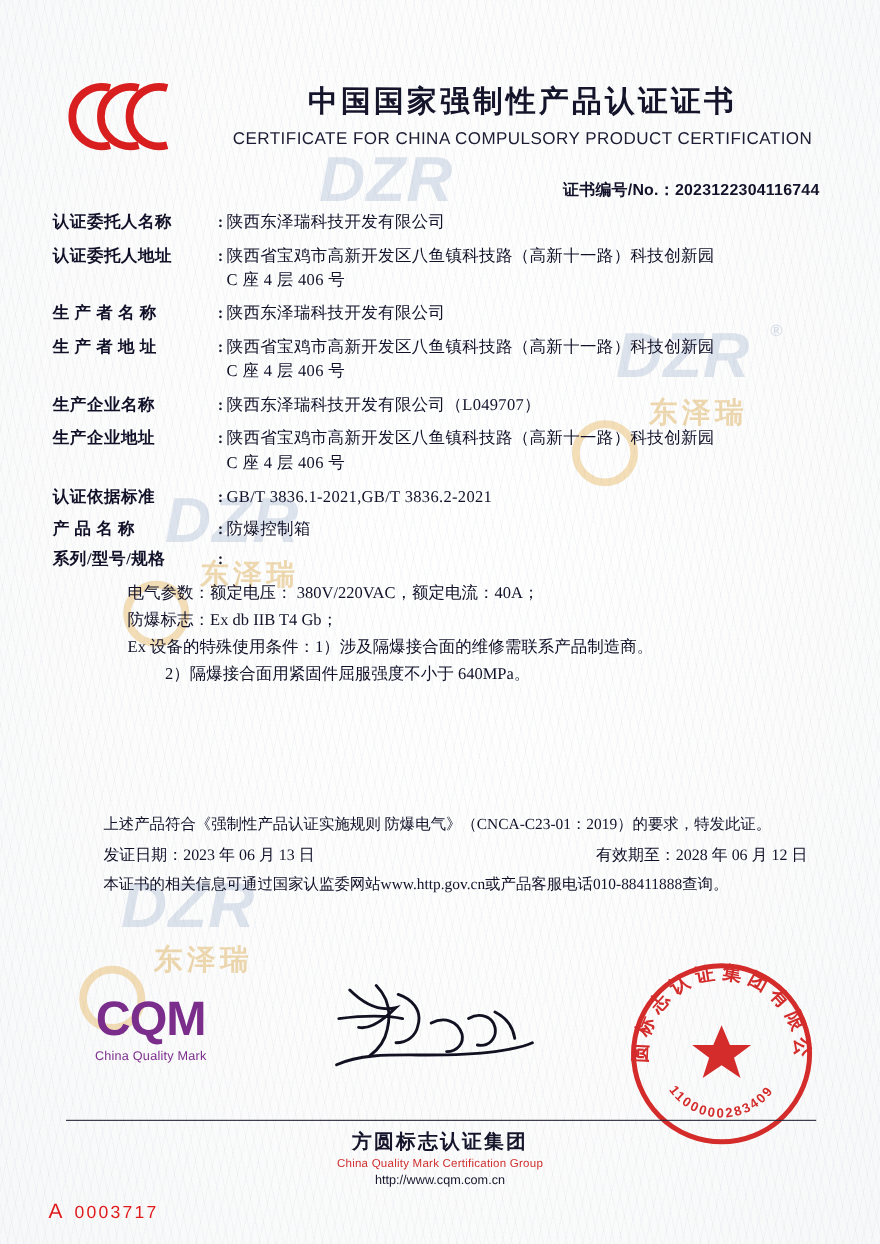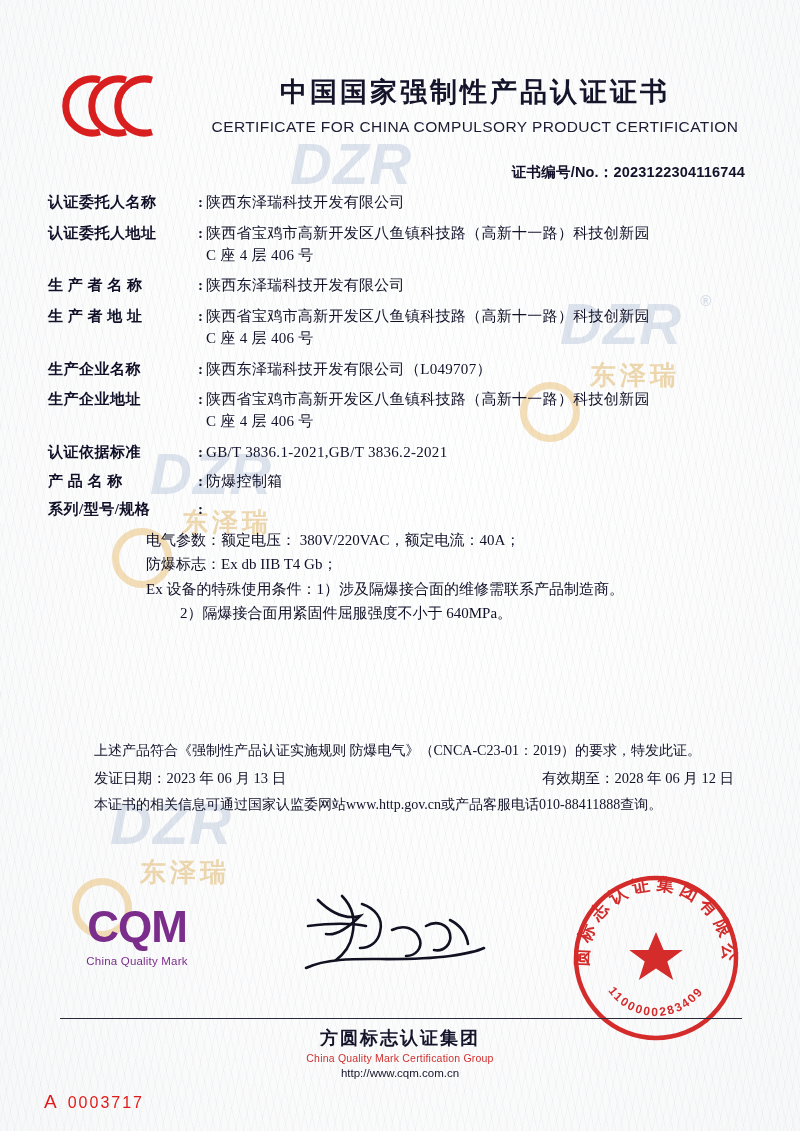--- a/index.html
+++ b/index.html
@@ -131,21 +131,21 @@
     color: #101028;
     letter-spacing: 0.3px;
   }
   .value .l2 { display:block; }
 
   .row-tight { margin-bottom: 7px; }
 
   
   .spec {
     margin-top: 4px;
-    margin-left: 98px;
+    margin-left: 68px;
     font-size: 15px;
     line-height: 1.62;
     color: #101028;
   }
   .spec div { white-space: nowrap; }
 
   .note-block {
     position: absolute;
     left: 48px; right: 46px;
     top: 738px;

